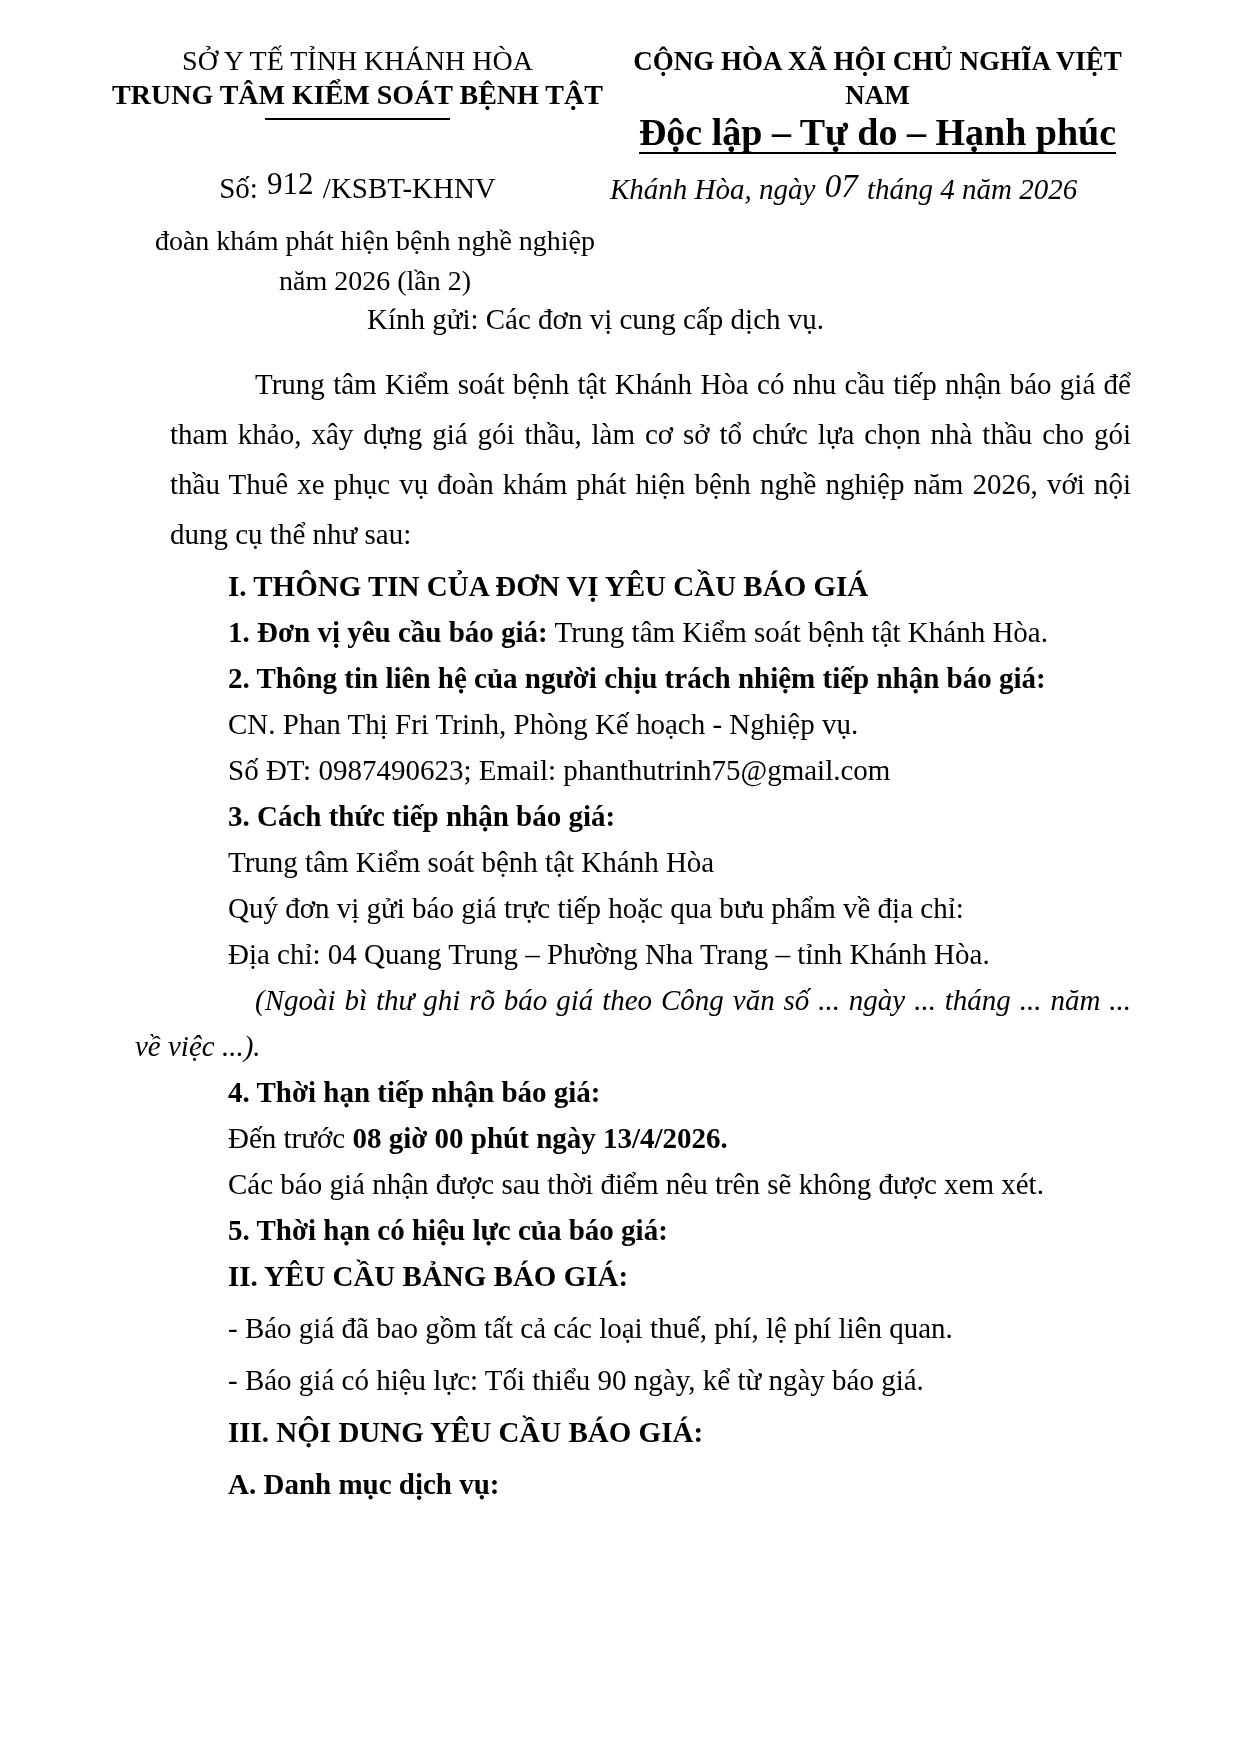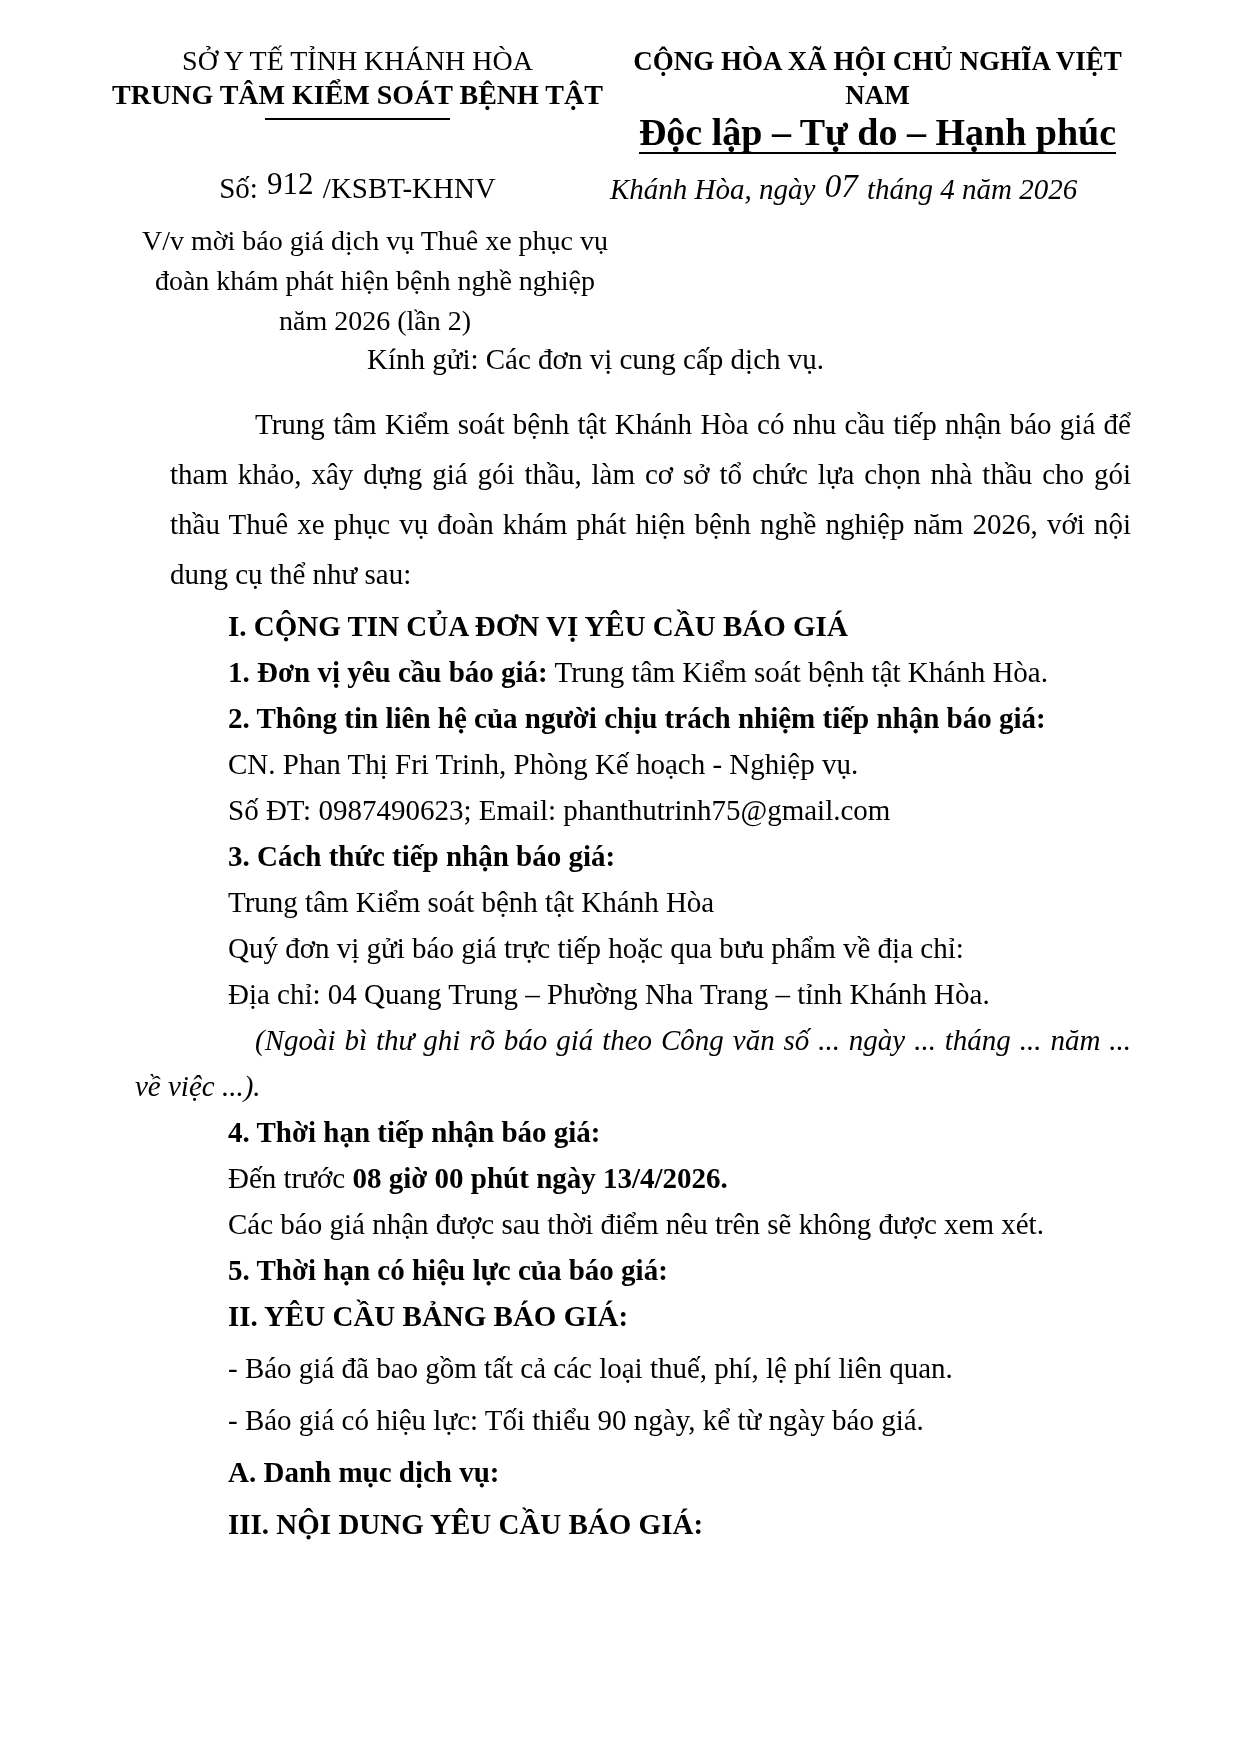--- a/index.html
+++ b/index.html
@@ -70,32 +70,31 @@
       <span>/KSBT-KHNV</span>
     </div>
     <div class="date-line">
       <span>Khánh Hòa, ngày</span>
       <span class="day-num">07</span>
       <span>tháng 4 năm 2026</span>
     </div>
   </div>
 
   <div class="subject">
-    <div>V/v mời báo giá dịch vụ Thuê xe phục vụ</div>
     <div>đoàn khám phát hiện bệnh nghề nghiệp</div>
     <div>năm 2026 (lần 2)</div>
   </div>
 
   <div class="content">
 
     <div class="salutation">Kính gửi: Các đơn vị cung cấp dịch vụ.</div>
 
     <p class="intro">Trung tâm Kiểm soát bệnh tật Khánh Hòa có nhu cầu tiếp nhận báo giá để tham khảo, xây dựng giá gói thầu, làm cơ sở tổ chức lựa chọn nhà thầu cho gói thầu Thuê xe phục vụ đoàn khám phát hiện bệnh nghề nghiệp năm 2026, với nội dung cụ thể như sau:</p>
 
-    <div class="line heading first">I. CỘNG TIN CỦA ĐƠN VỊ YÊU CẦU BÁO GIÁ</div>
+    <div class="line heading first">I. THÔNG TIN CỦA ĐƠN VỊ YÊU CẦU BÁO GIÁ</div>
 
     <div class="line">
       <span class="b">1. Đơn vị yêu cầu báo giá:</span>
       <span>Trung tâm Kiểm soát bệnh tật Khánh Hòa.</span>
     </div>
 
     <div class="line b nowrap">2. Thông tin liên hệ của người chịu trách nhiệm tiếp nhận báo giá:</div>
     <div class="line">CN. Phan Thị Fri Trinh, Phòng Kế hoạch - Nghiệp vụ.</div>
     <div class="line">Số ĐT: 0987490623; Email: phanthutrinh75@gmail.com</div>
 
@@ -112,17 +111,17 @@
       <span class="b">08 giờ 00 phút ngày 13/4/2026.</span>
     </div>
     <div class="line">Các báo giá nhận được sau thời điểm nêu trên sẽ không được xem xét.</div>
 
     <div class="line b">5. Thời hạn có hiệu lực của báo giá:</div>
 
     <div class="line heading">II. YÊU CẦU BẢNG BÁO GIÁ:</div>
     <div class="line sp">- Báo giá đã bao gồm tất cả các loại thuế, phí, lệ phí liên quan.</div>
     <div class="line sp">- Báo giá có hiệu lực: Tối thiểu 90 ngày, kể từ ngày báo giá.</div>
 
+    <div class="line heading sp">III. NỘI DUNG YÊU CẦU BÁO GIÁ:</div>
     <div class="line b sp">A. Danh mục dịch vụ:</div>
-    <div class="line heading sp">III. NỘI DUNG YÊU CẦU BÁO GIÁ:</div>
 
   </div>
 </div>
 
 </body></html>

